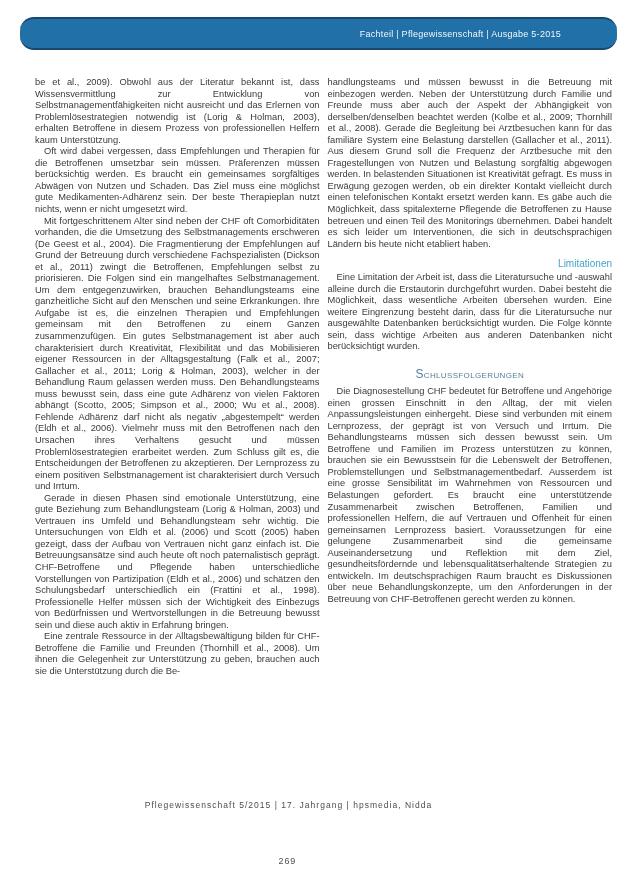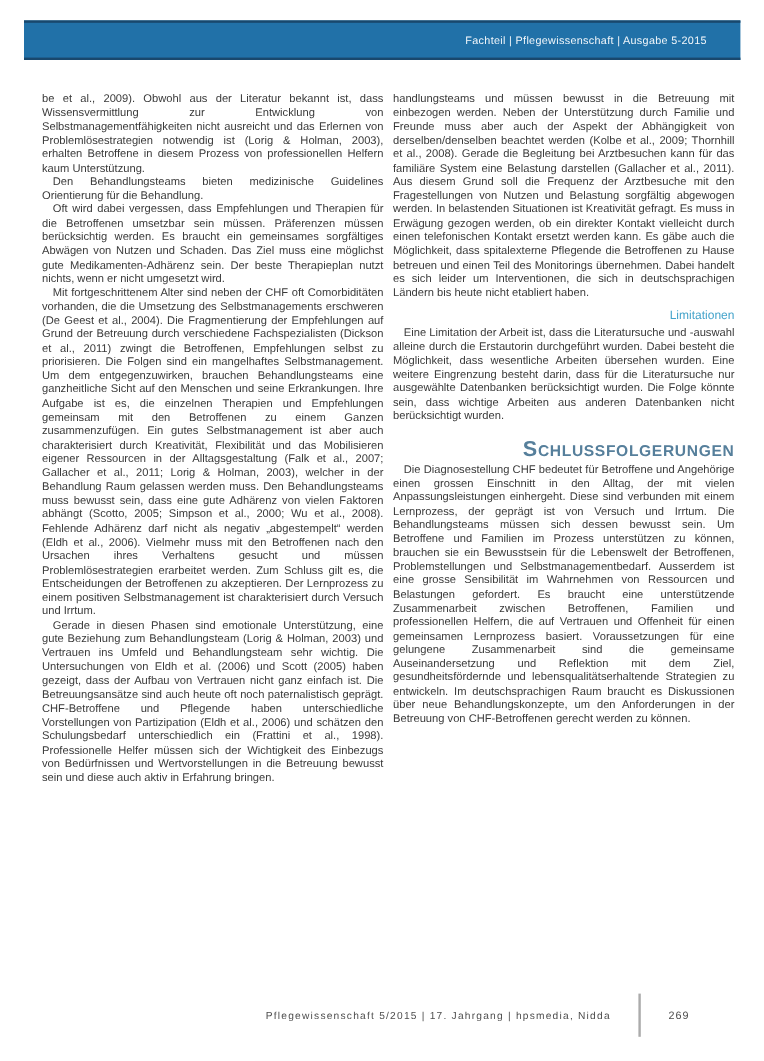--- a/index.html
+++ b/index.html
@@ -11,21 +11,22 @@
   }
   .page {
     position: relative; width: 637px; height: 884px;
     background: #ffffff; overflow: hidden;
   }
   .header-bar {
     position: absolute; left: 20px; top: 17px; width: 597px; height: 33px;
     background: #2171A8;
     border-top: 2px solid #19486D; border-bottom: 2px solid #19486D;
     display: flex; align-items: center; justify-content: flex-end;
-    padding-right: 28px;
+    padding-right: 56px;
+    border-radius: 14px;
   }
   .header-bar .htext {
     color: #F2F7FB; font-size: 9px; letter-spacing: 0.03em;
   }
   .content {
     position: absolute; left: 35px; top: 77px; width: 577px;
     display: flex; gap: 8px;
   }
   .col {
     width: 285px;
@@ -35,49 +36,49 @@
   }
   .col p { margin: 0; text-indent: 9px; }
   .col p.cont { text-indent: 0; }
   .sub-heading {
     margin: 8px 0 2px 0;
     font-size: 10px; font-weight: 400; line-height: 12px;
     color: #45A4CB; text-indent: 0; text-align: right;
   }
   .section-heading {
     margin: 14px 0 5px 0;
-    font-size: 18px; font-weight: 700; line-height: 14px;
+    font-size: 12px; font-weight: 400; line-height: 14px;
     font-variant: small-caps; letter-spacing: 0.03em;
-    color: #567F9B; text-align: right;
+    color: #567F9B; text-align: center;
   }
   .footer {
     position: absolute; top: 826px; left: 0; right: 60px; height: 40px;
-    display: flex; align-items: center; justify-content: flex-end; gap: 23px;
+    display: flex; align-items: center; justify-content: flex-end; gap: 23px; flex-direction: column;
   }
   .footer .ftext { font-size: 8.5px; letter-spacing: 0.12em; color: #4D4D4D; white-space: nowrap; }
   .footer .divider { width: 2px; height: 36px; background: #ABABAB; }
   .footer .pnum { font-size: 9px; letter-spacing: 0.1em; color: #4D4D4D; min-width: 20px; text-align: left; }
 </style>
 </head>
 <body>
 
 <div class="page">
 
   <div class="header-bar">
     <span class="htext">Fachteil | Pflegewissenschaft | Ausgabe 5-2015</span>
   </div>
 
   <div class="content">
 
     <div class="col">
       <p class="cont">be et al., 2009). Obwohl aus der Literatur bekannt ist, dass Wissensvermittlung zur Entwicklung von Selbstmanagementfähigkeiten nicht ausreicht und das Erlernen von Problemlösestrategien notwendig ist (Lorig &amp; Holman, 2003), erhalten Betroffene in diesem Prozess von professionellen Helfern kaum Unterstützung.</p>
-      <p>Den Behandlungsteams bieten medizinische Guidelines Orientierung für die Behandlung.</p>
       <p>Oft wird dabei vergessen, dass Empfehlungen und Therapien für die Betroffenen umsetzbar sein müssen. Präferenzen müssen berücksichtig werden. Es braucht ein gemeinsames sorgfältiges Abwägen von Nutzen und Schaden. Das Ziel muss eine möglichst gute Medikamenten-Adhärenz sein. Der beste Therapieplan nutzt nichts, wenn er nicht umgesetzt wird.</p>
       <p>Mit fortgeschrittenem Alter sind neben der CHF oft Comorbiditäten vorhanden, die die Umsetzung des Selbstmanagements erschweren (De Geest et al., 2004). Die Fragmentierung der Empfehlungen auf Grund der Betreuung durch verschiedene Fachspezialisten (Dickson et al., 2011) zwingt die Betroffenen, Empfehlungen selbst zu priorisieren. Die Folgen sind ein mangelhaftes Selbstmanagement. Um dem entgegenzuwirken, brauchen Behandlungsteams eine ganzheitliche Sicht auf den Menschen und seine Erkrankungen. Ihre Aufgabe ist es, die einzelnen Therapien und Empfehlungen gemeinsam mit den Betroffenen zu einem Ganzen zusammenzufügen. Ein gutes Selbstmanagement ist aber auch charakterisiert durch Kreativität, Flexibilität und das Mobilisieren eigener Ressourcen in der Alltagsgestaltung (Falk et al., 2007; Gallacher et al., 2011; Lorig &amp; Holman, 2003), welcher in der Behandlung Raum gelassen werden muss. Den Behandlungsteams muss bewusst sein, dass eine gute Adhärenz von vielen Faktoren abhängt (Scotto, 2005; Simpson et al., 2000; Wu et al., 2008). Fehlende Adhärenz darf nicht als negativ „abgestempelt“ werden (Eldh et al., 2006). Vielmehr muss mit den Betroffenen nach den Ursachen ihres Verhaltens gesucht und müssen Problemlösestrategien erarbeitet werden. Zum Schluss gilt es, die Entscheidungen der Betroffenen zu akzeptieren. Der Lernprozess zu einem positiven Selbstmanagement ist charakterisiert durch Versuch und Irrtum.</p>
       <p>Gerade in diesen Phasen sind emotionale Unterstützung, eine gute Beziehung zum Behandlungsteam (Lorig &amp; Holman, 2003) und Vertrauen ins Umfeld und Behandlungsteam sehr wichtig. Die Untersuchungen von Eldh et al. (2006) und Scott (2005) haben gezeigt, dass der Aufbau von Vertrauen nicht ganz einfach ist. Die Betreuungsansätze sind auch heute oft noch paternalistisch geprägt. CHF-Betroffene und Pflegende haben unterschiedliche Vorstellungen von Partizipation (Eldh et al., 2006) und schätzen den Schulungsbedarf unterschiedlich ein (Frattini et al., 1998). Professionelle Helfer müssen sich der Wichtigkeit des Einbezugs von Bedürfnissen und Wertvorstellungen in die Betreuung bewusst sein und diese auch aktiv in Erfahrung bringen.</p>
+      <p>Eine zentrale Ressource in der Alltagsbewältigung bilden für CHF-Betroffene die Familie und Freunden (Thornhill et al., 2008). Um ihnen die Gelegenheit zur Unterstützung zu geben, brauchen auch sie die Unterstützung durch die Be-</p>
     </div>
 
     <div class="col">
       <p class="cont">handlungsteams und müssen bewusst in die Betreuung mit einbezogen werden. Neben der Unterstützung durch Familie und Freunde muss aber auch der Aspekt der Abhängigkeit von derselben/denselben beachtet werden (Kolbe et al., 2009; Thornhill et al., 2008). Gerade die Begleitung bei Arztbesuchen kann für das familiäre System eine Belastung darstellen (Gallacher et al., 2011). Aus diesem Grund soll die Frequenz der Arztbesuche mit den Fragestellungen von Nutzen und Belastung sorgfältig abgewogen werden. In belastenden Situationen ist Kreativität gefragt. Es muss in Erwägung gezogen werden, ob ein direkter Kontakt vielleicht durch einen telefonischen Kontakt ersetzt werden kann. Es gäbe auch die Möglichkeit, dass spitalexterne Pflegende die Betroffenen zu Hause betreuen und einen Teil des Monitorings übernehmen. Dabei handelt es sich leider um Interventionen, die sich in deutschsprachigen Ländern bis heute nicht etabliert haben.</p>
       <h3 class="sub-heading">Limitationen</h3>
       <p>Eine Limitation der Arbeit ist, dass die Literatursuche und -auswahl alleine durch die Erstautorin durchgeführt wurden. Dabei besteht die Möglichkeit, dass wesentliche Arbeiten übersehen wurden. Eine weitere Eingrenzung besteht darin, dass für die Literatursuche nur ausgewählte Datenbanken berücksichtigt wurden. Die Folge könnte sein, dass wichtige Arbeiten aus anderen Datenbanken nicht berücksichtigt wurden.</p>
       <h2 class="section-heading">Schlussfolgerungen</h2>
       <p>Die Diagnosestellung CHF bedeutet für Betroffene und Angehörige einen grossen Einschnitt in den Alltag, der mit vielen Anpassungsleistungen einhergeht. Diese sind verbunden mit einem Lernprozess, der geprägt ist von Versuch und Irrtum. Die Behandlungsteams müssen sich dessen bewusst sein. Um Betroffene und Familien im Prozess unterstützen zu können, brauchen sie ein Bewusstsein für die Lebenswelt der Betroffenen, Problemstellungen und Selbstmanagementbedarf. Ausserdem ist eine grosse Sensibilität im Wahrnehmen von Ressourcen und Belastungen gefordert. Es braucht eine unterstützende Zusammenarbeit zwischen Betroffenen, Familien und professionellen Helfern, die auf Vertrauen und Offenheit für einen gemeinsamen Lernprozess basiert. Voraussetzungen für eine gelungene Zusammenarbeit sind die gemeinsame Auseinandersetzung und Reflektion mit dem Ziel, gesundheitsfördernde und lebensqualitätserhaltende Strategien zu entwickeln. Im deutschsprachigen Raum braucht es Diskussionen über neue Behandlungskonzepte, um den Anforderungen in der Betreuung von CHF-Betroffenen gerecht werden zu können.</p>
     </div>
 

